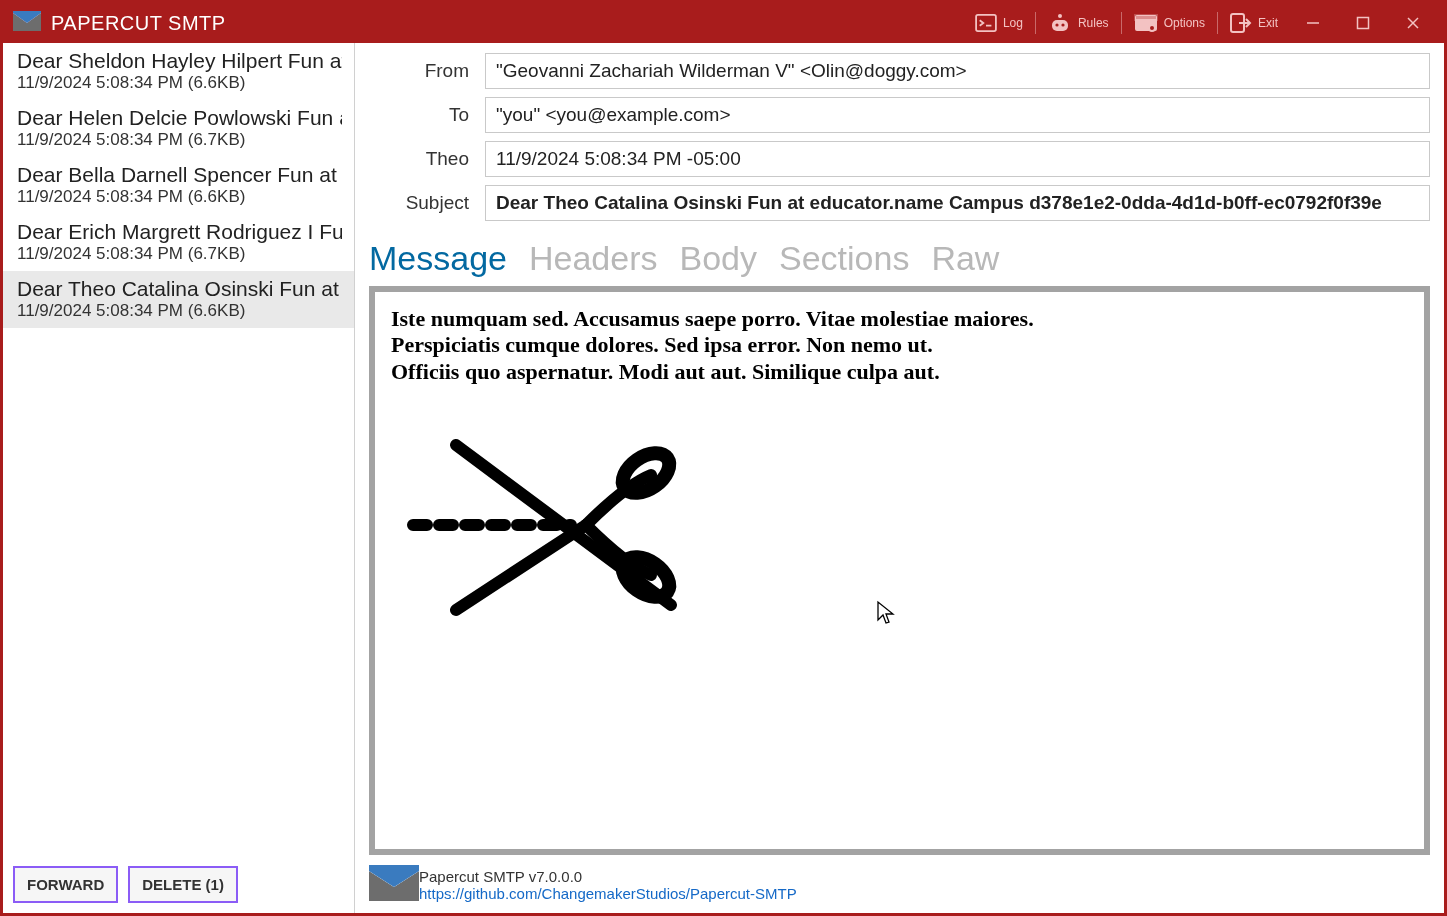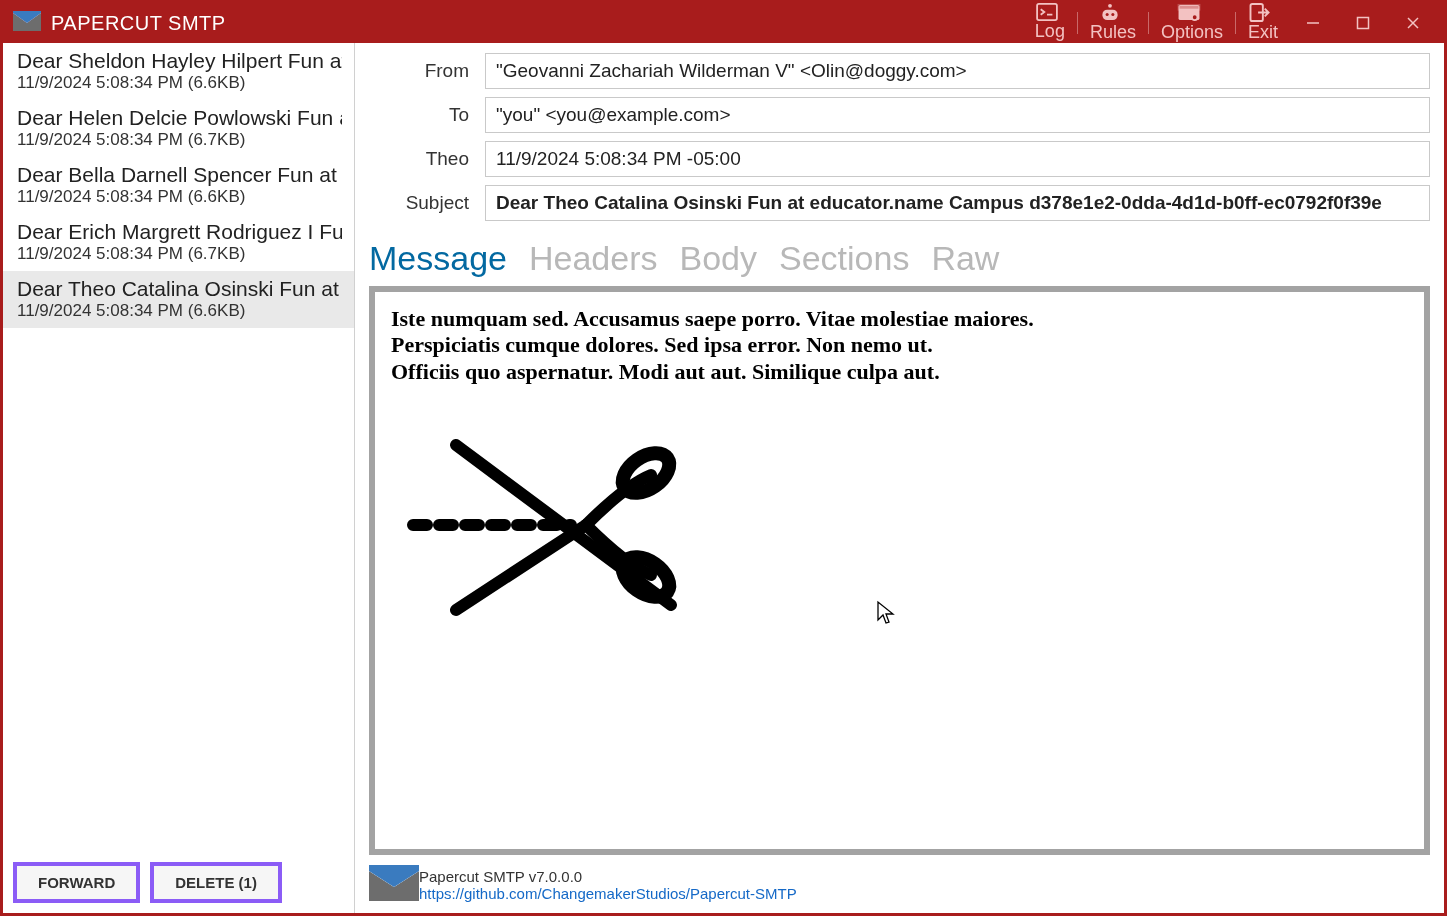--- a/index.html
+++ b/index.html
@@ -23,25 +23,24 @@
     padding: 0 6px 0 10px;
     font-size: 20px;
   }
   .titlebar .app-icon { margin-right: 10px; }
   .titlebar .app-title { flex: 0 0 auto; letter-spacing: 0.5px; font-weight: 400;}
   .titlebar .spacer { flex: 1; }
   .tb-btn {
     display: flex;
     align-items: center;
     color: #f3c2c2;
-    font-size: 18px;
+    font-size: 12px;
     padding: 0 10px;
     height: 100%;
     cursor: pointer;
-    flex-direction: column;
   }
   .tb-btn svg { margin-right: 6px; }
   .tb-sep { width:1px; height:22px; background:#c96969; margin:0 2px;}
   .win-btn {
     width: 50px;
     height: 100%;
     display: flex;
     align-items: center;
     justify-content: center;
     color: #f3c2c2;
@@ -81,22 +80,22 @@
     color: #333;
   }
   .msg-item.selected { background: #e9e9e9; }
   .sidebar-actions {
     padding: 10px;
     display: flex;
     gap: 10px;
   }
   .act-btn {
     background: #f6f6f6;
-    border: 4px solid #8b5cf6;
-    padding: 8px 21px;
+    border: 2px solid #8b5cf6;
+    padding: 8px 12px;
     font-size: 15px;
     font-weight: 600;
     color: #333;
     cursor: pointer;
   }
   
   .content {
     flex: 1;
     display: flex;
     flex-direction: column;

